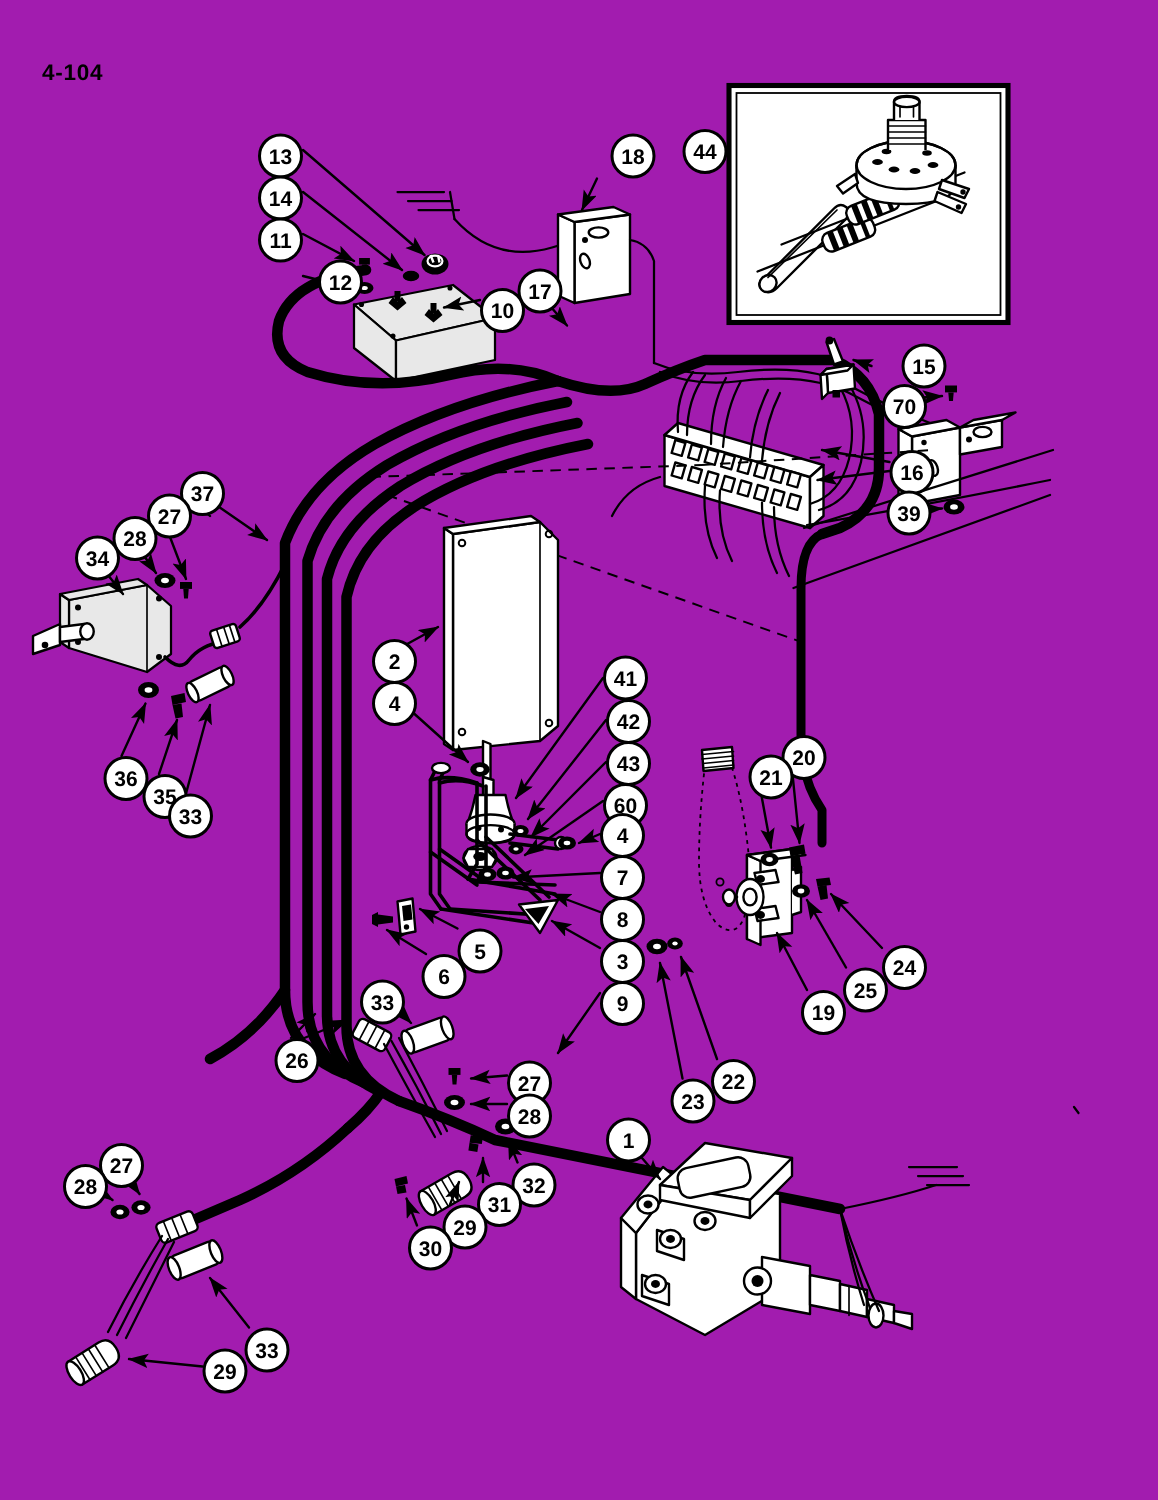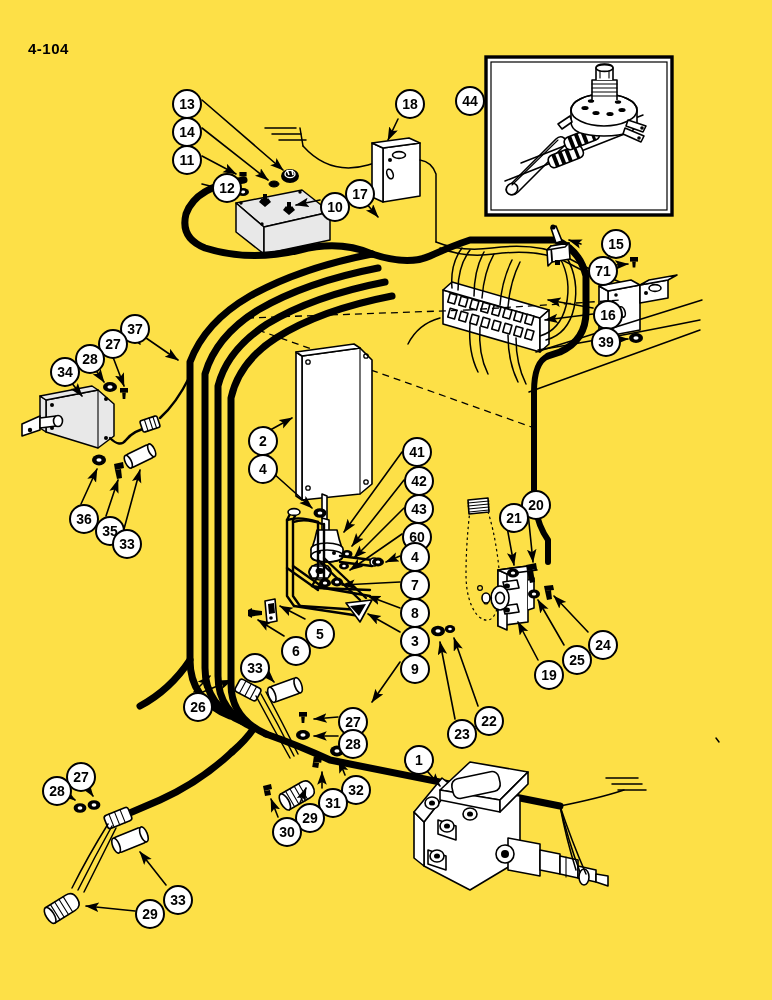--- a/index.html
+++ b/index.html
@@ -1,18 +1,18 @@
 <!DOCTYPE html>
 <html><head>
 <meta charset="utf-8">
 <title>Parts Diagram 4-104</title>
 <style>
   html,body{margin:0;padding:0;background:#ffffff;}
   body{font-family:"Liberation Sans",sans-serif;}
-  #page{position:relative;width:772px;height:1000px;background:#fde047;overflow:hidden;}
+  #page{position:relative;width:772px;height:1000px;background:#a21caf;overflow:hidden;}
   #page-header{position:absolute;left:28px;top:40px;font-size:15px;font-weight:bold;letter-spacing:.5px;color:#000;}
   svg#art{position:absolute;left:0;top:0;width:772px;height:1000px;}
   .callout-layer{position:absolute;left:0;top:0;width:772px;height:872px;padding-left:30px;}
   .callout{position:absolute;width:30px;height:30px;border:2.2px solid #000;border-radius:50%;
     background:#fff;display:flex;align-items:center;justify-content:center;
     font-size:14px;font-weight:bold;font-family:"Liberation Sans",sans-serif;color:#000;
     box-sizing:border-box;}
 </style>
 </head>
 <body>
@@ -723,26 +723,26 @@
 
       <line x1="416" y1="758" x2="440" y2="786" class="ldr" marker-end="url(#ah)"></line>
     </g>
   </svg>
 
   <div class="callout-layer" id="callouts">
       <div class="callout" style="left: 172px; top: 89px;">13</div>
       <div class="callout" style="left: 172px; top: 117px;">14</div>
       <div class="callout" style="left: 172px; top: 145px;">11</div>
       <div class="callout" style="left: 172px; top: 173px; margin-left: 40px;">12</div>
-      <div class="callout" style="left: 395px; top: 89px; text-align: center;">18</div>
+      <div class="callout" style="left: 407px; top: 89px; text-align: center;">18</div>
       <div class="callout" style="left: 455px; top: 86px;">44</div>
       <div class="callout" style="left: 320px; top: 192px;">10</div>
       <div class="callout" style="left: 345px; top: 179px;">17</div>
       <div class="callout" style="left: 581px; top: 229px; margin-left: 20px;">15</div>
-      <div class="callout" style="left: 588px; top: 256px;">71</div>
+      <div class="callout" style="left: 588px; top: 256px;">70</div>
       <div class="callout" style="left: 593px; top: 300px;">16</div>
       <div class="callout" style="left: 591px; top: 327px;">39</div>
       <div class="callout" style="left: 120px; top: 314px;">37</div>
       <div class="callout" style="left: 98px; top: 329px;">27</div>
       <div class="callout" style="left: 75px; top: 344px;">28</div>
       <div class="callout" style="left: 50px; top: 357px;">34</div>
       <div class="callout" style="left: 69px; top: 504px;">36</div>
       <div class="callout" style="left: 95px; top: 516px;">35</div>
       <div class="callout" style="left: 112px; top: 529px;">33</div>
       <div class="callout" style="left: 248px; top: 426px;">2</div>

